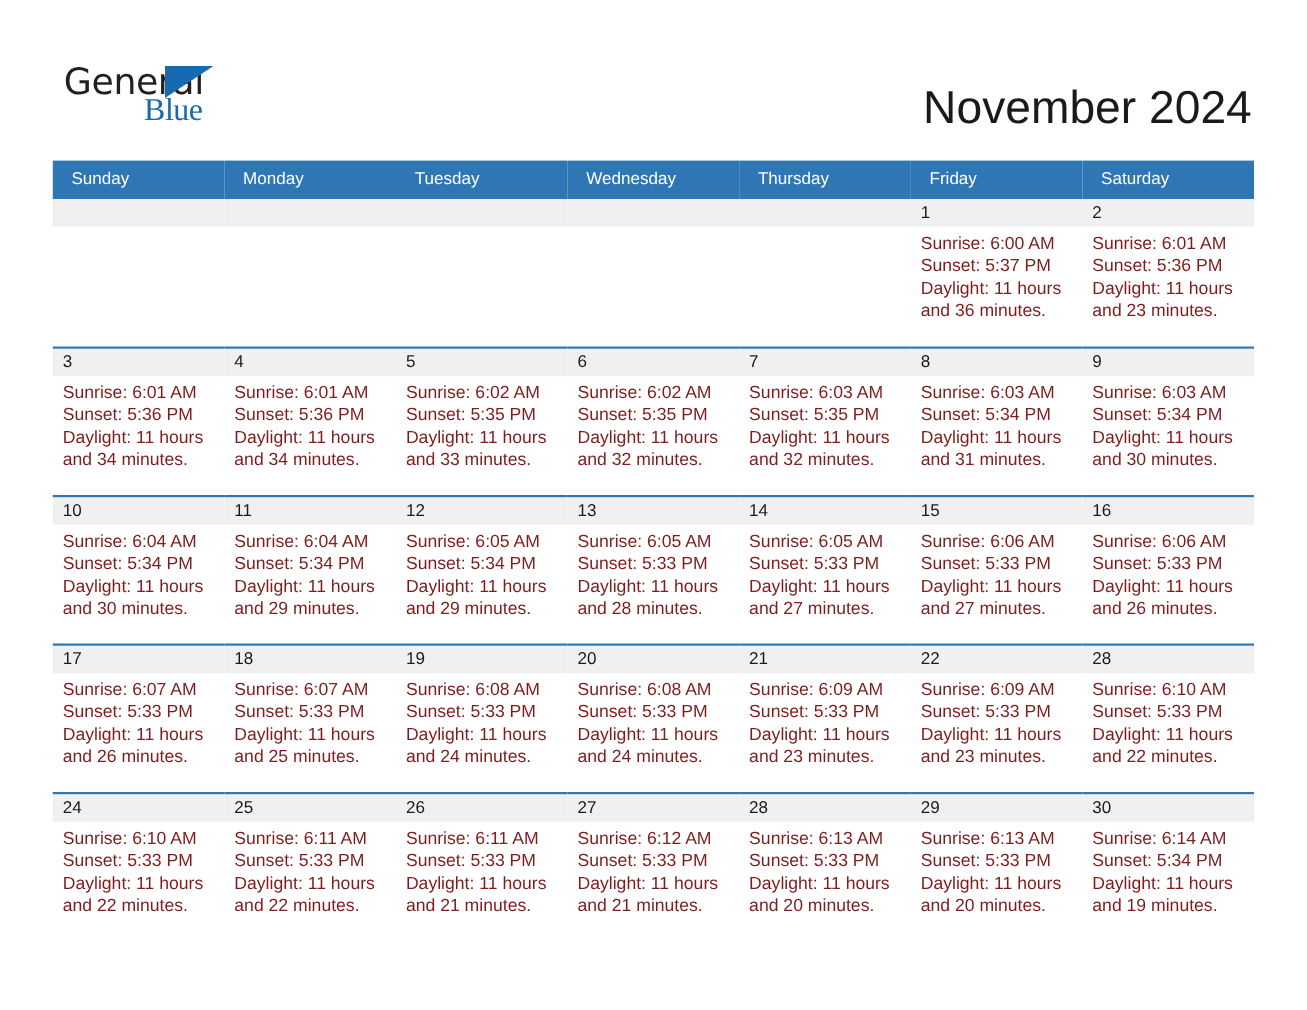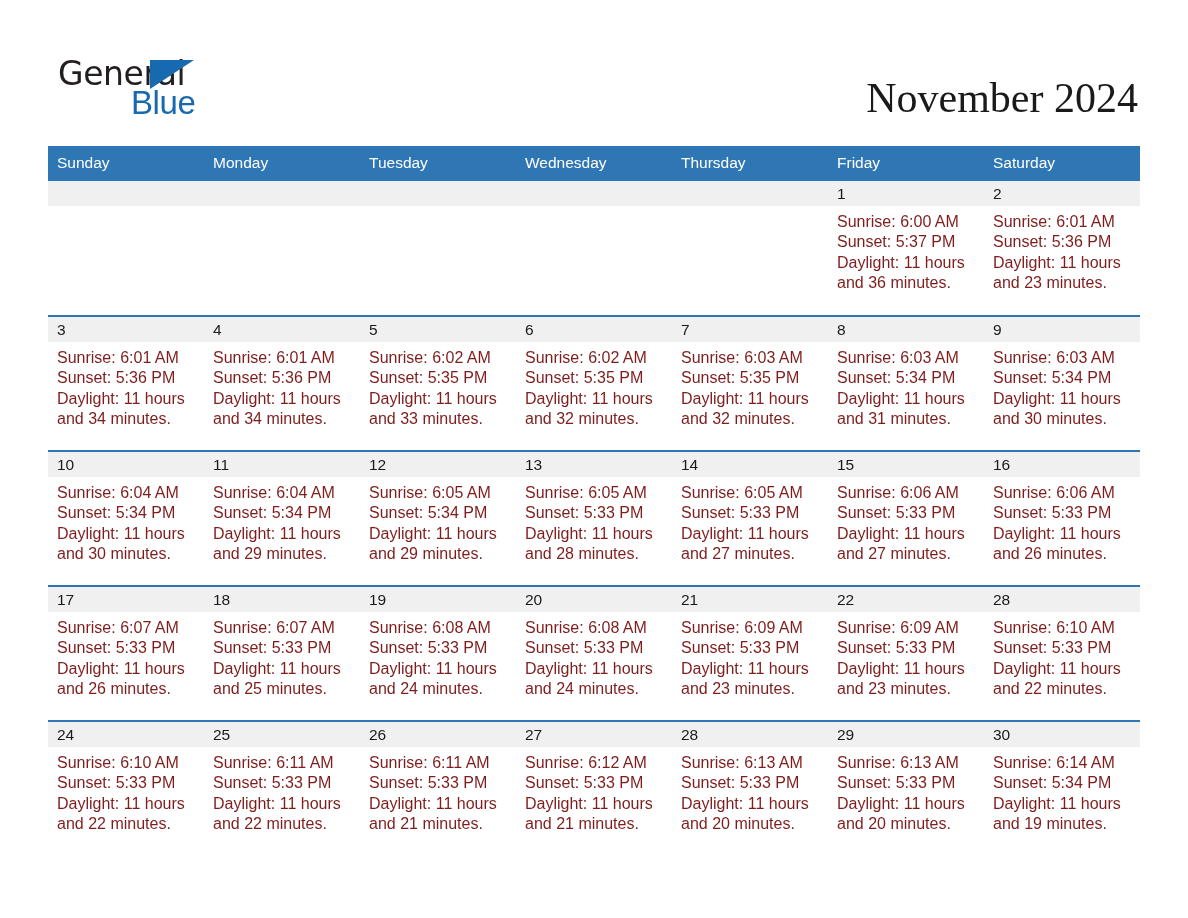--- a/index.html
+++ b/index.html
@@ -51,37 +51,36 @@
     top: 12px;
     width: 0;
     height: 0;
     border-left: 44px solid #1769b0;
     border-bottom: 29px solid transparent;
   }
   .brand-blue {
     position: absolute;
     left: 73px;
     top: 36px;
-    font-size: 33px;
+    font-size: 29px;
     letter-spacing: -0.4px;
     color: #1769b0;
-    font-family: Liberation Sans, sans-serif;
+    font-family: Liberation Serif, serif;
     font-weight: 400;
   }
   .titles {
     text-align: right;
     padding-top: 2px;
   }
   .month-title {
     font-size: 42px;
     font-weight: 400;
     color: #1a1a1a;
     line-height: 1.05;
     letter-spacing: 0px;
-    font-family: Liberation Serif, serif;
   }
   .location {
     font-size: 24px;
     font-weight: 400;
     color: #1a1a1a;
     margin-top: 16px;
     letter-spacing: 0px;
   }
 
   
@@ -90,21 +89,21 @@
     width: 1092px;
     border-collapse: collapse;
     table-layout: fixed;
   }
   .cal th {
     background: #2f76b4;
     color: #ffffff;
     font-size: 15.5px;
     font-weight: 400;
     text-align: left;
-    padding: 8px 0 9px 9px;
+    padding: 8px 0 9px 17px;
     border: none;
     width: 156px;
     box-sizing: border-box;
   }
   .cal td {
     vertical-align: top;
     padding: 0;
     border: none;
     width: 156px;
     height: 135px;

